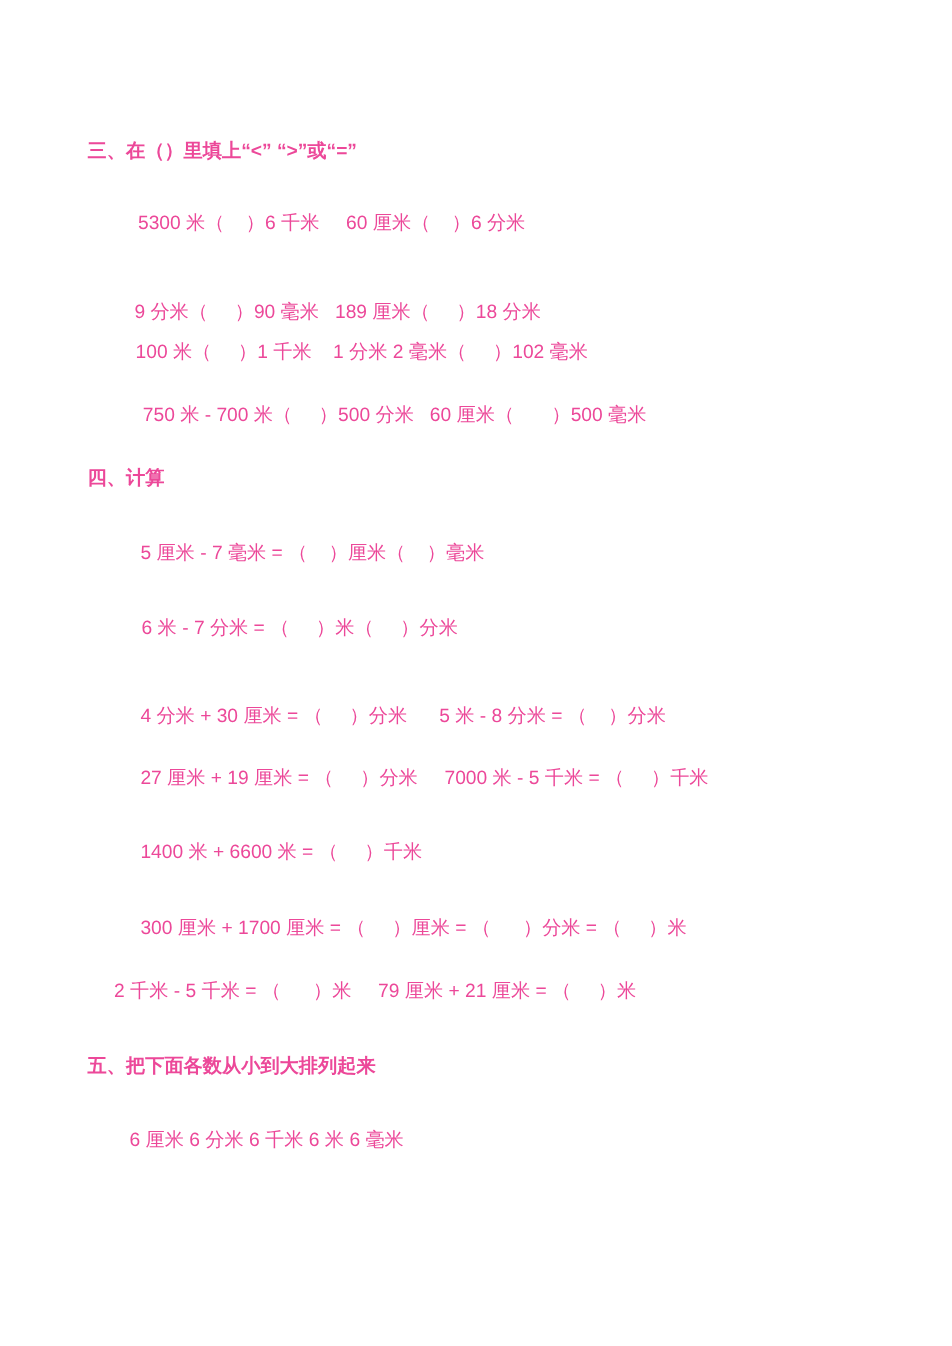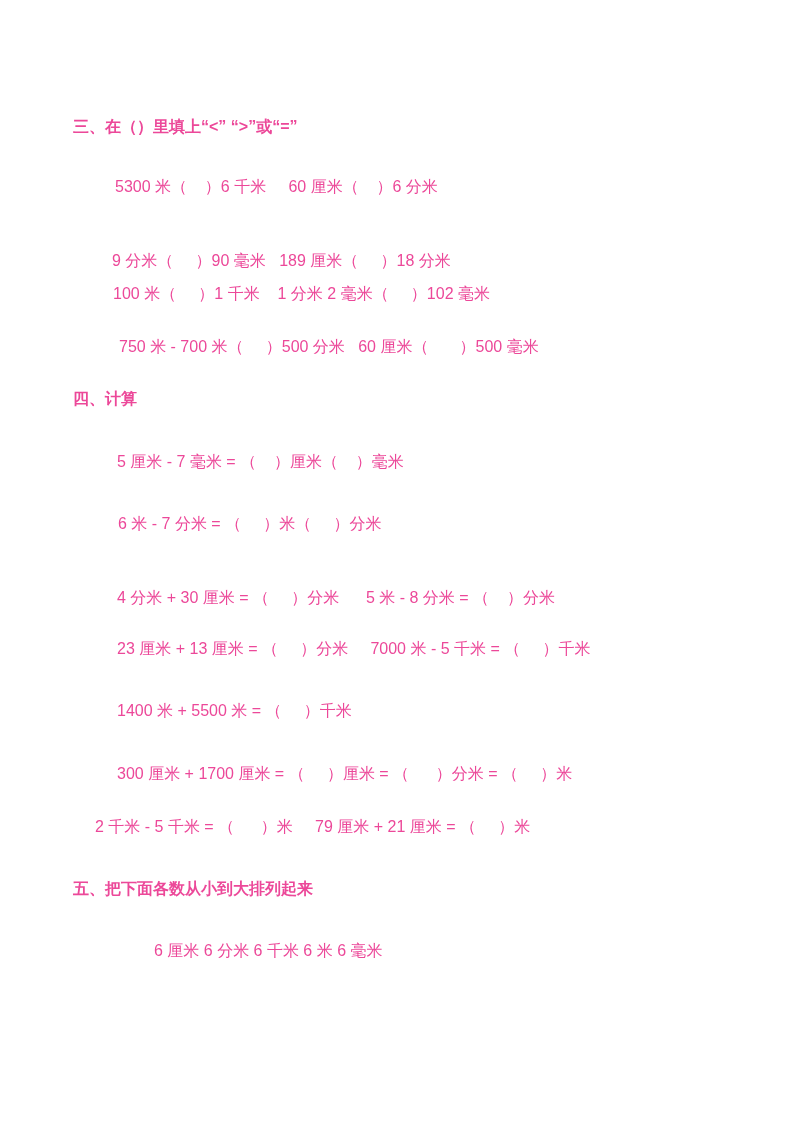--- a/index.html
+++ b/index.html
@@ -37,22 +37,22 @@
   <div class="line" style="top:175px; left:115px;">5300 米（    ）6 千米     60 厘米（    ）6 分米</div>
   <div class="line" style="top:229px; left:112px;margin-top:20px;">9 分米（     ）90 毫米   189 厘米（     ）18 分米</div>
   <div class="line" style="top:282px; left:113px;">100 米（     ）1 千米    1 分米 2 毫米（     ）102 毫米</div>
   <div class="line" style="top:335px; left:99px;margin-left:20px;">750 米 - 700 米（     ）500 分米   60 厘米（       ）500 毫米</div>
 
   <div class="line heading" style="top:387px; left:73px;">四、计算</div>
 
   <div class="line" style="top:450px; left:117px;">5 厘米 - 7 毫米 = （    ）厘米（    ）毫米</div>
   <div class="line" style="top:512px; left:118px;">6 米 - 7 分米 = （     ）米（     ）分米</div>
   <div class="line" style="top:575px; left:117px;margin-top:11px;">4 分米 + 30 厘米 = （     ）分米      5 米 - 8 分米 = （    ）分米</div>
-  <div class="line" style="top:637px; left:117px;">23 厘米 + 13 厘米 = （     ）分米     7000 米 - 5 千米 = （     ）千米</div>
-  <div class="line" style="top:699px; left:117px;">1400 米 + 5500 米 = （     ）千米</div>
+  <div class="line" style="top:637px; left:117px;">27 厘米 + 19 厘米 = （     ）分米     7000 米 - 5 千米 = （     ）千米</div>
+  <div class="line" style="top:699px; left:117px;">1400 米 + 6600 米 = （     ）千米</div>
   <div class="line" style="top:762px; left:117px;">300 厘米 + 1700 厘米 = （     ）厘米 = （      ）分米 = （     ）米</div>
   <div class="line" style="top:815px; left:95px;">2 千米 - 5 千米 = （      ）米     79 厘米 + 21 厘米 = （     ）米</div>
 
   <div class="line heading" style="top:877px; left:73px;">五、把下面各数从小到大排列起来</div>
 
-  <div class="line" style="top:939px; left:108px;margin-left:46px;">6 厘米 6 分米 6 千米 6 米 6 毫米</div>
+  <div class="line" style="top:939px; left:108px;">6 厘米 6 分米 6 千米 6 米 6 毫米</div>
 
 </div>
 
 </body></html>

